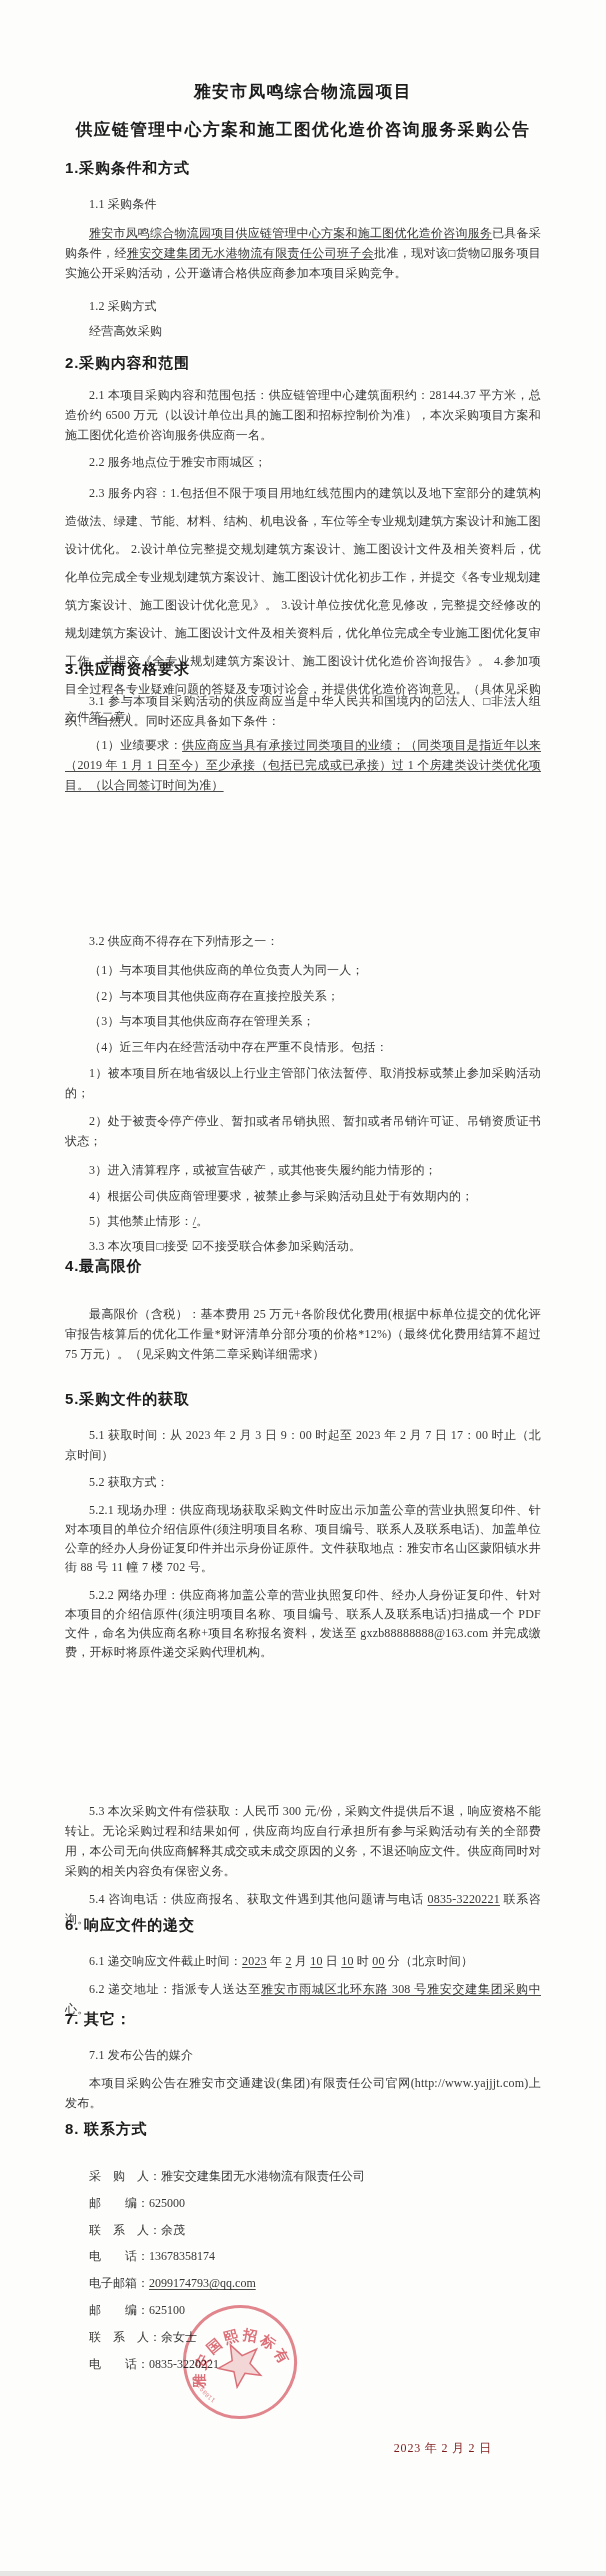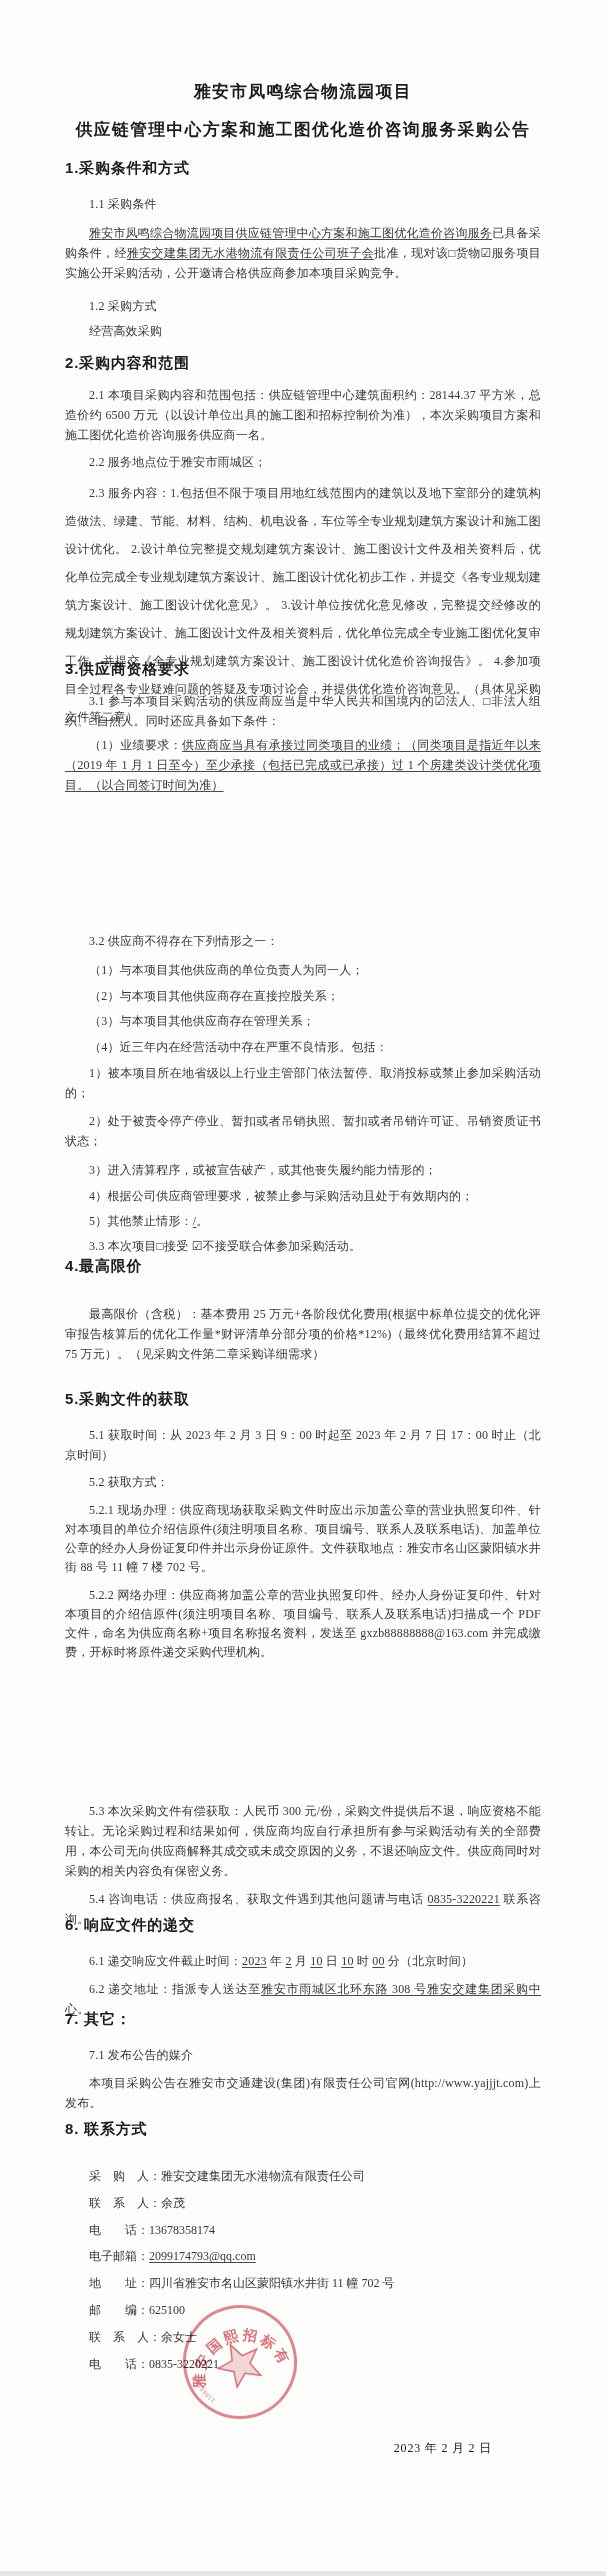--- a/index.html
+++ b/index.html
@@ -27,21 +27,21 @@
   }
   .u { text-decoration:underline; text-underline-offset:2.3px; text-decoration-color:#4a4a4a; }
   .contacts {
     position:absolute; left:65px; top:2159px; width:476px;
     display:flex; flex-direction:column; gap:6.8px;
     font-size:12px; line-height:20px;margin-top:7px;
   }
   .contact-row { text-indent:2em; }
   .date-line {
     position:absolute; top:2440px; right:114px;
-    font-size:12px; color:#0f172a; letter-spacing:0.8px;
+    font-size:12px; color:#7f1d1d; letter-spacing:0.8px;
   }
   .stamp {
     position:absolute; left:180px; top:2302px; width:120px; height:120px;
     transform:rotate(-12deg); mix-blend-mode:multiply; opacity:0.85;
   }
   .stamp .ring { fill:none; stroke:#d85862; stroke-width:4; opacity:0.85; }
   .stamp .star { fill:rgba(216,88,98,0.28); stroke:#d85862; stroke-width:2; }
   .stamp-text { fill:#d85862; font-size:19px; letter-spacing:4px;
     font-family:"Liberation Sans","DejaVu Sans",sans-serif; font-weight:bold; }
   .stamp-digits { fill:#d85862; font-size:8px; opacity:0.8;
@@ -100,24 +100,24 @@
 <div class="blk ind" style="top:1979px"><span>6.2 递交地址：指派专人送达至</span><span class="u">雅安市雨城区北环东路 308 号雅安交建集团采购中心</span><span>。</span></div>
 
 <div class="heading" style="top:2010px">7. 其它：</div>
 <div class="blk ind" style="top:2045px">7.1 发布公告的媒介</div>
 <div class="blk ind" style="top:2073px">本项目采购公告在雅安市交通建设(集团)有限责任公司官网(http://www.yajjjt.com)上发布。</div>
 
 <div class="heading" style="top:2120px">8. 联系方式</div>
 
 <div class="contacts">
   <div class="contact-row"><span>采　购　人：</span><span>雅安交建集团无水港物流有限责任公司</span></div>
+  <div class="contact-row"><span>邮　　编：</span><span>625000</span></div>
   <div class="contact-row"><span>联　系　人：</span><span>余茂</span></div>
   <div class="contact-row"><span>电　　话：</span><span>13678358174</span></div>
   <div class="contact-row"><span>电子邮箱：</span><span class="u">2099174793@qq.com</span></div>
-  <div class="contact-row"><span>地　　址：</span><span>四川省雅安市名山区蒙阳镇水井街 11 幢 702 号</span></div>
   <div class="contact-row"><span>邮　　编：</span><span>625100</span></div>
   <div class="contact-row"><span>联　系　人：</span><span>余女士</span></div>
   <div class="contact-row"><span>电　　话：</span><span>0835-3220221</span></div>
 </div>
 
 <svg class="stamp" viewBox="0 0 160 160">
   <defs>
     <path id="arcTop" d="M 27,104 A 53,53 0 1 1 133,104"></path>
     <path id="arcLeft" d="M 38,122 A 57,57 0 0 1 24,64"></path>
   </defs>

